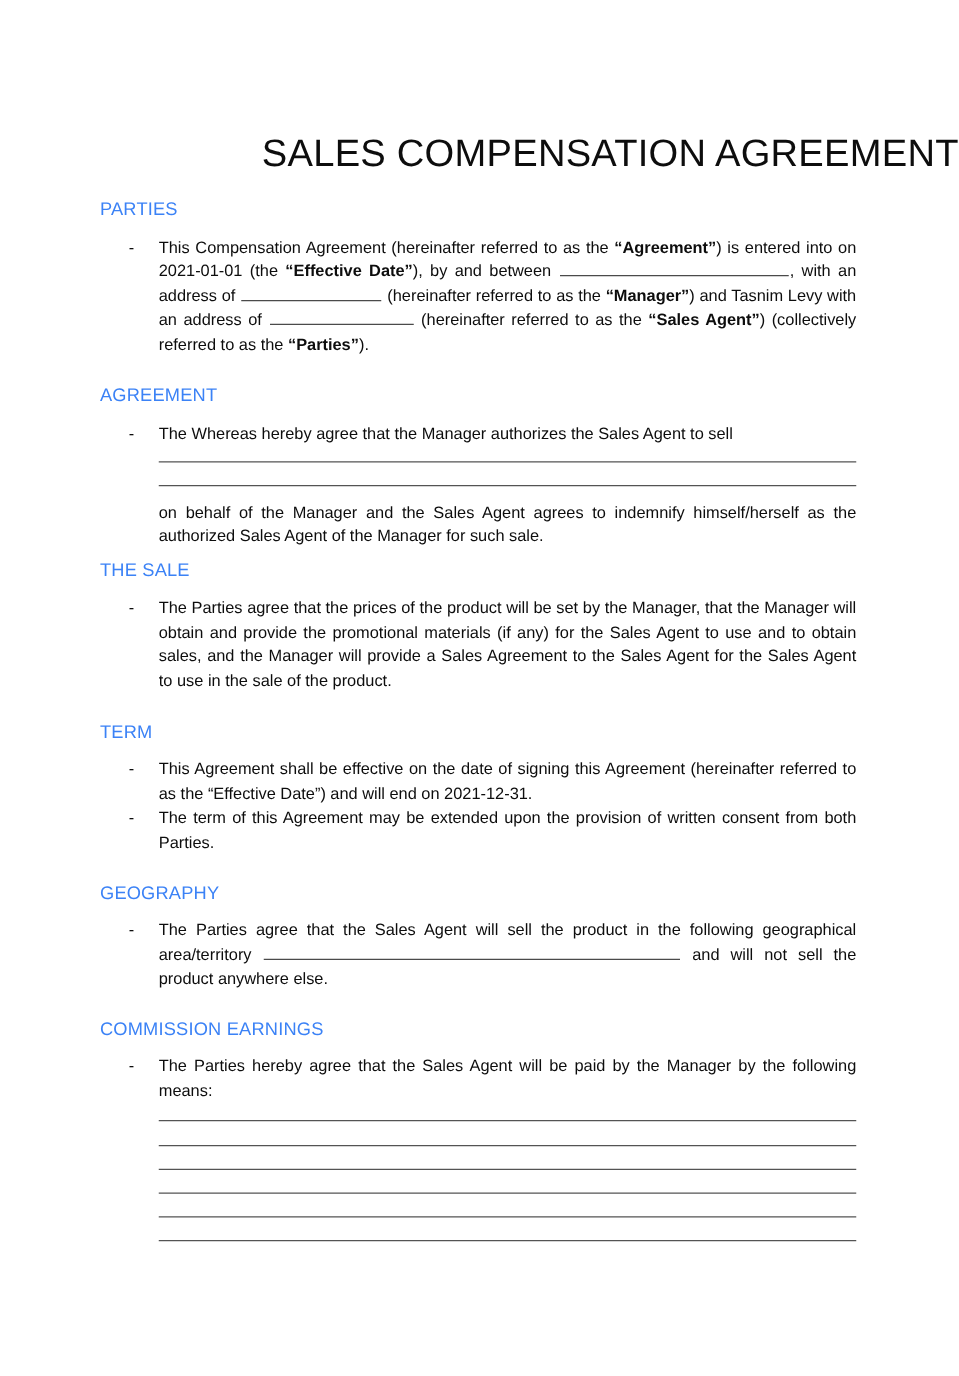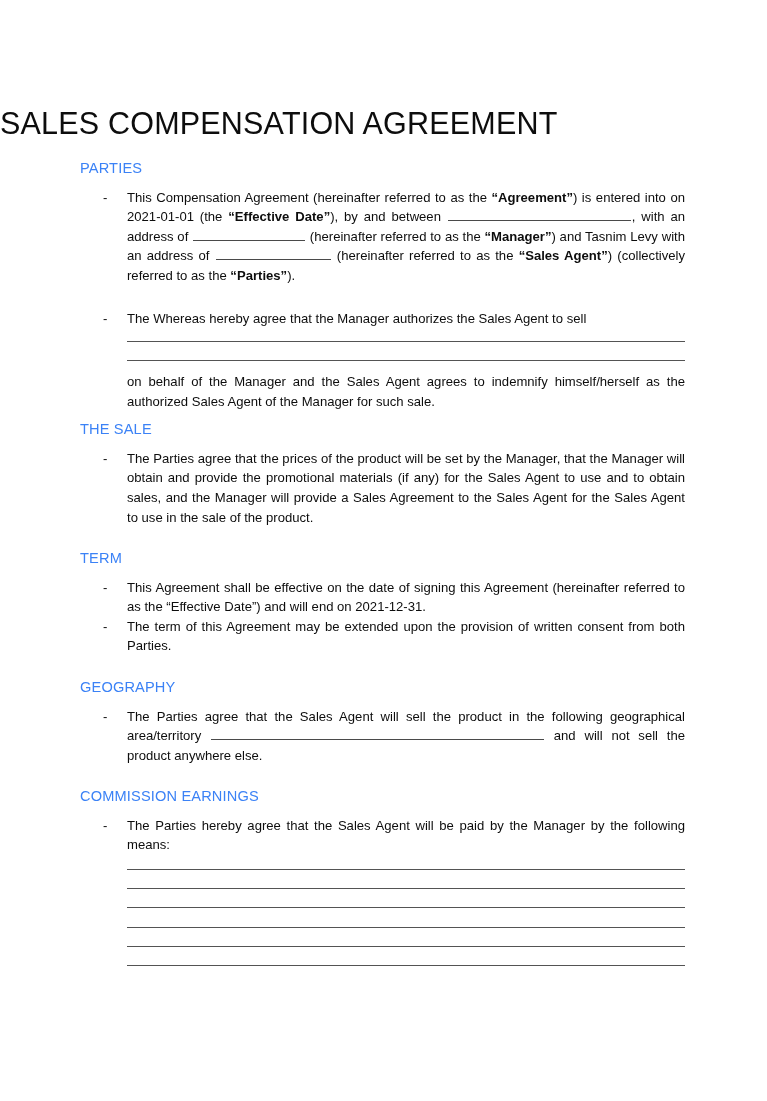--- a/index.html
+++ b/index.html
@@ -21,21 +21,21 @@
     background: #ffffff;
     box-sizing: border-box;
     padding: 0;
     overflow: hidden;
   }
   .doc-title {
     position: absolute;
     top: 86px;
     left: 0;
     width: 767px;
-    text-align: left;
+    text-align: right;
     font-size: 30.5px;
     font-weight: 400;
     letter-spacing: 0.2px;
     color: #0d0d0d;
     white-space: nowrap;
   }
   .content {
     position: absolute;
     top: 160px;
     left: 80px;
@@ -135,20 +135,21 @@
   <div class="content">
 
     <div class="section sec-parties">
       <div class="section-heading">PARTIES</div>
       <ul class="bullets">
         <li><span>This Compensation Agreement (hereinafter referred to as the </span><b>“Agreement”</b><span>) is entered into on </span><span>2021-01-01</span><span> (the </span><b>“Effective Date”</b><span>), by and between </span><span class="blank-inline b-between"></span><span>, with an address of </span><span class="blank-inline b-addr1"></span><span> (hereinafter referred to as the </span><b>“Manager”</b><span>) and </span><span>Tasnim Levy</span><span> with an address of </span><span class="blank-inline b-addr2"></span><span> (hereinafter referred to as the </span><b>“Sales Agent”</b><span>) (collectively referred to as the </span><b>“Parties”</b><span>).</span></li>
       </ul>
     </div>
 
     <div class="section sec-agreement">
+      <div class="section-heading">AGREEMENT</div>
       <ul class="bullets">
         <li>
           <span>The Whereas hereby agree that the Manager authorizes the Sales Agent to sell</span>
           <div class="ruled-lines agreement-lines">
             <div class="ruled-line"></div>
             <div class="ruled-line"></div>
           </div>
           <div class="agreement-tail">on behalf of the Manager and the Sales Agent agrees to indemnify himself/herself as the authorized Sales Agent of the Manager for such sale.</div>
         </li>
       </ul>

